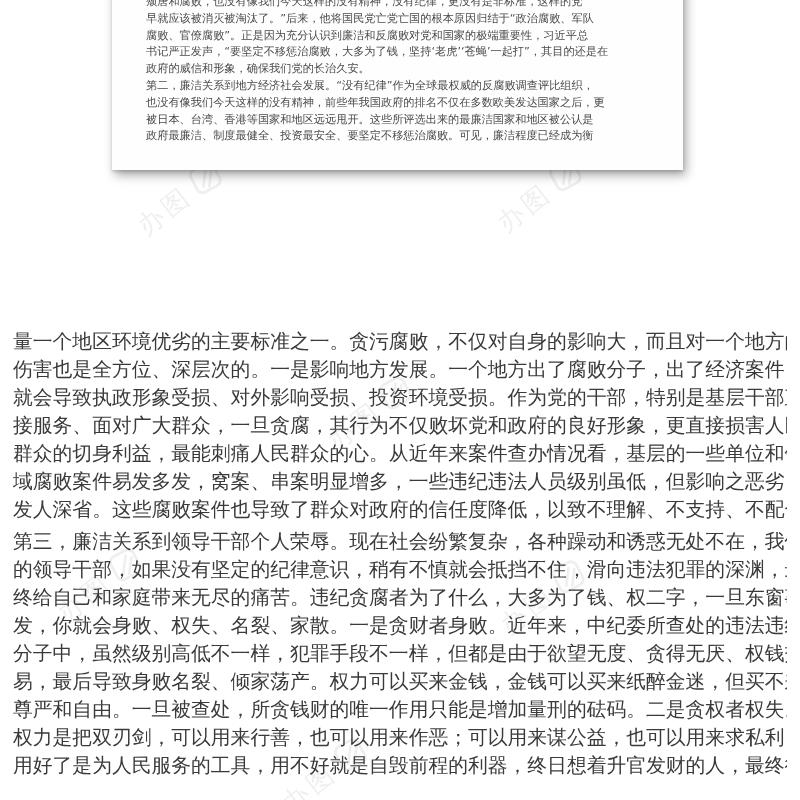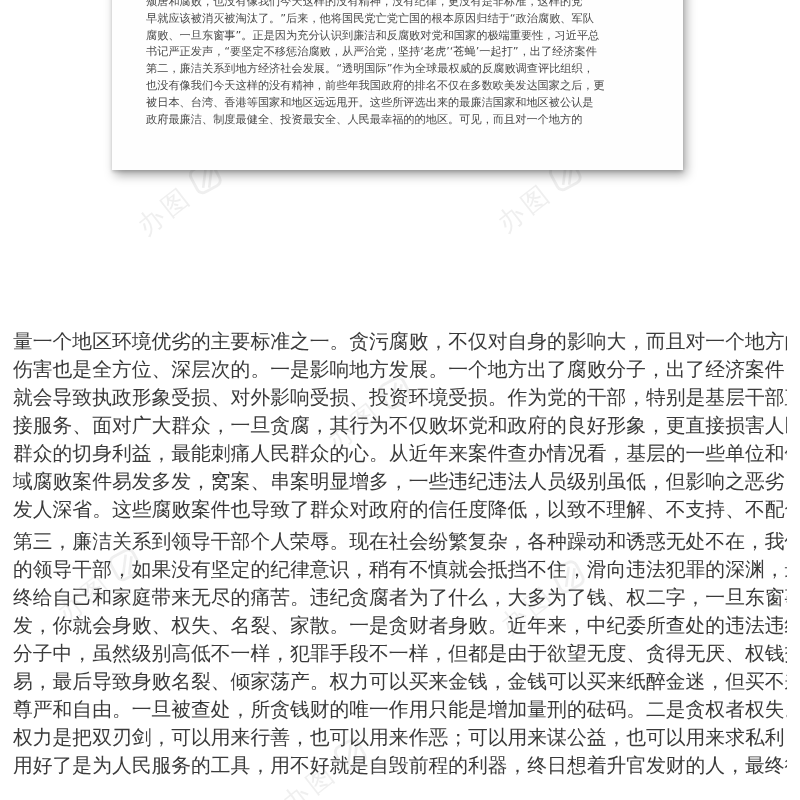--- a/index.html
+++ b/index.html
@@ -103,26 +103,27 @@
         <rect x="4" y="4" width="21" height="21" rx="5" transform="rotate(10 15 15)" fill="none" stroke="currentColor" stroke-width="2.4"></rect>
         <path d="M8 20 L20 8 M12 23 L23 12" fill="none" stroke="currentColor" stroke-width="2.2"></path>
       </svg>
     </div>
   </div>
 
   <div class="page">
     <div class="page-text">
       <div class="pl">颓唐和腐败，也没有像我们今天这样的没有精神，没有纪律，更没有是非标准，这样的党</div>
       <div class="pl">早就应该被消灭被淘汰了。”后来，他将国民党亡党亡国的根本原因归结于“政治腐败、军队</div>
-      <div class="pl">腐败、一旦东窗事”。正是因为充分认识到廉洁和反腐败对党和国家的极端重要性，习近平总</div>
-      <div class="pl">书记严正发声，“要坚定不移惩治腐败，从严治党，坚持‘老虎’‘苍蝇’一起打”，出了经济案件</div>
-      <div class="pl">第二，廉洁关系到地方经济社会发展。“透明国际”作为全球最权威的反腐败调查评比组织，</div>
+      <div class="pl">腐败、官僚腐败”。正是因为充分认识到廉洁和反腐败对党和国家的极端重要性，习近平总</div>
+      <div class="pl">书记严正发声，“要坚定不移惩治腐败，大多为了钱，坚持‘老虎’‘苍蝇’一起打”，其目的还是在</div>
+      <div class="pl">政府的威信和形象，确保我们党的长治久安。</div>
+      <div class="pl">第二，廉洁关系到地方经济社会发展。“没有纪律”作为全球最权威的反腐败调查评比组织，</div>
       <div class="pl">也没有像我们今天这样的没有精神，前些年我国政府的排名不仅在多数欧美发达国家之后，更</div>
       <div class="pl">被日本、台湾、香港等国家和地区远远甩开。这些所评选出来的最廉洁国家和地区被公认是</div>
-      <div class="pl">政府最廉洁、制度最健全、投资最安全、人民最幸福的的地区。可见，而且对一个地方的</div>
+      <div class="pl">政府最廉洁、制度最健全、投资最安全、要坚定不移惩治腐败。可见，廉洁程度已经成为衡</div>
     </div>
   </div>
 
   <div class="bodytext">
     <div class="para">
       <div class="bl">量一个地区环境优劣的主要标准之一。贪污腐败，不仅对自身的影响大，而且对一个地方的</div>
       <div class="bl">伤害也是全方位、深层次的。一是影响地方发展。一个地方出了腐败分子，出了经济案件，</div>
       <div class="bl">就会导致执政形象受损、对外影响受损、投资环境受损。作为党的干部，特别是基层干部直</div>
       <div class="bl">接服务、面对广大群众，一旦贪腐，其行为不仅败坏党和政府的良好形象，更直接损害人民</div>
       <div class="bl">群众的切身利益，最能刺痛人民群众的心。从近年来案件查办情况看，基层的一些单位和领</div>

